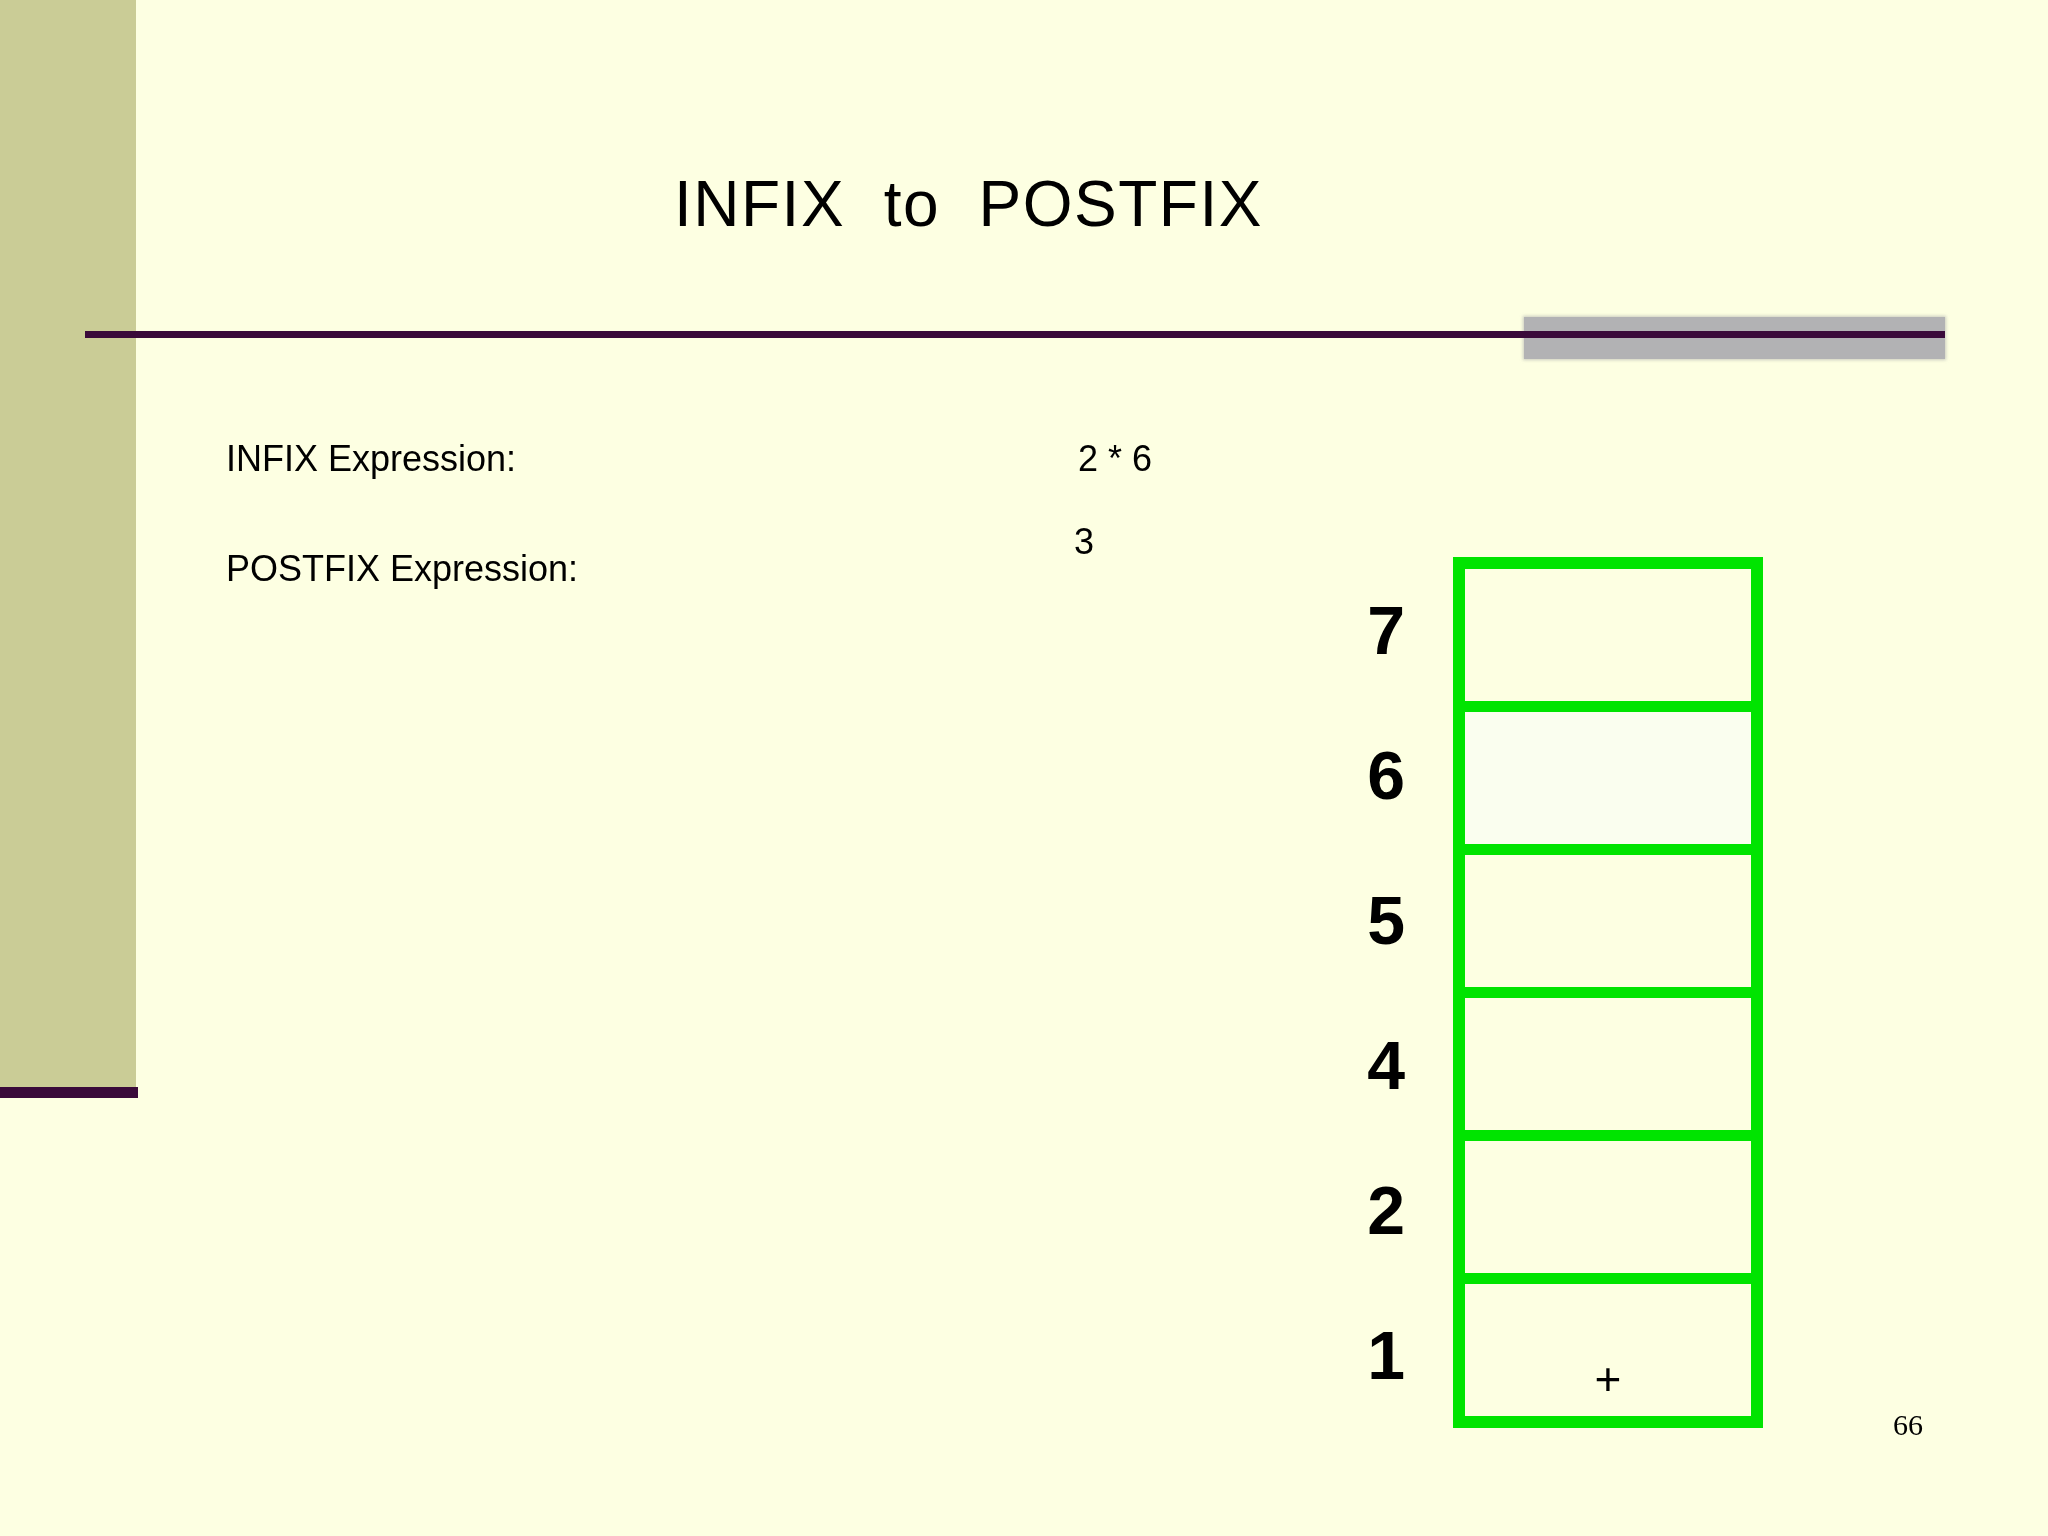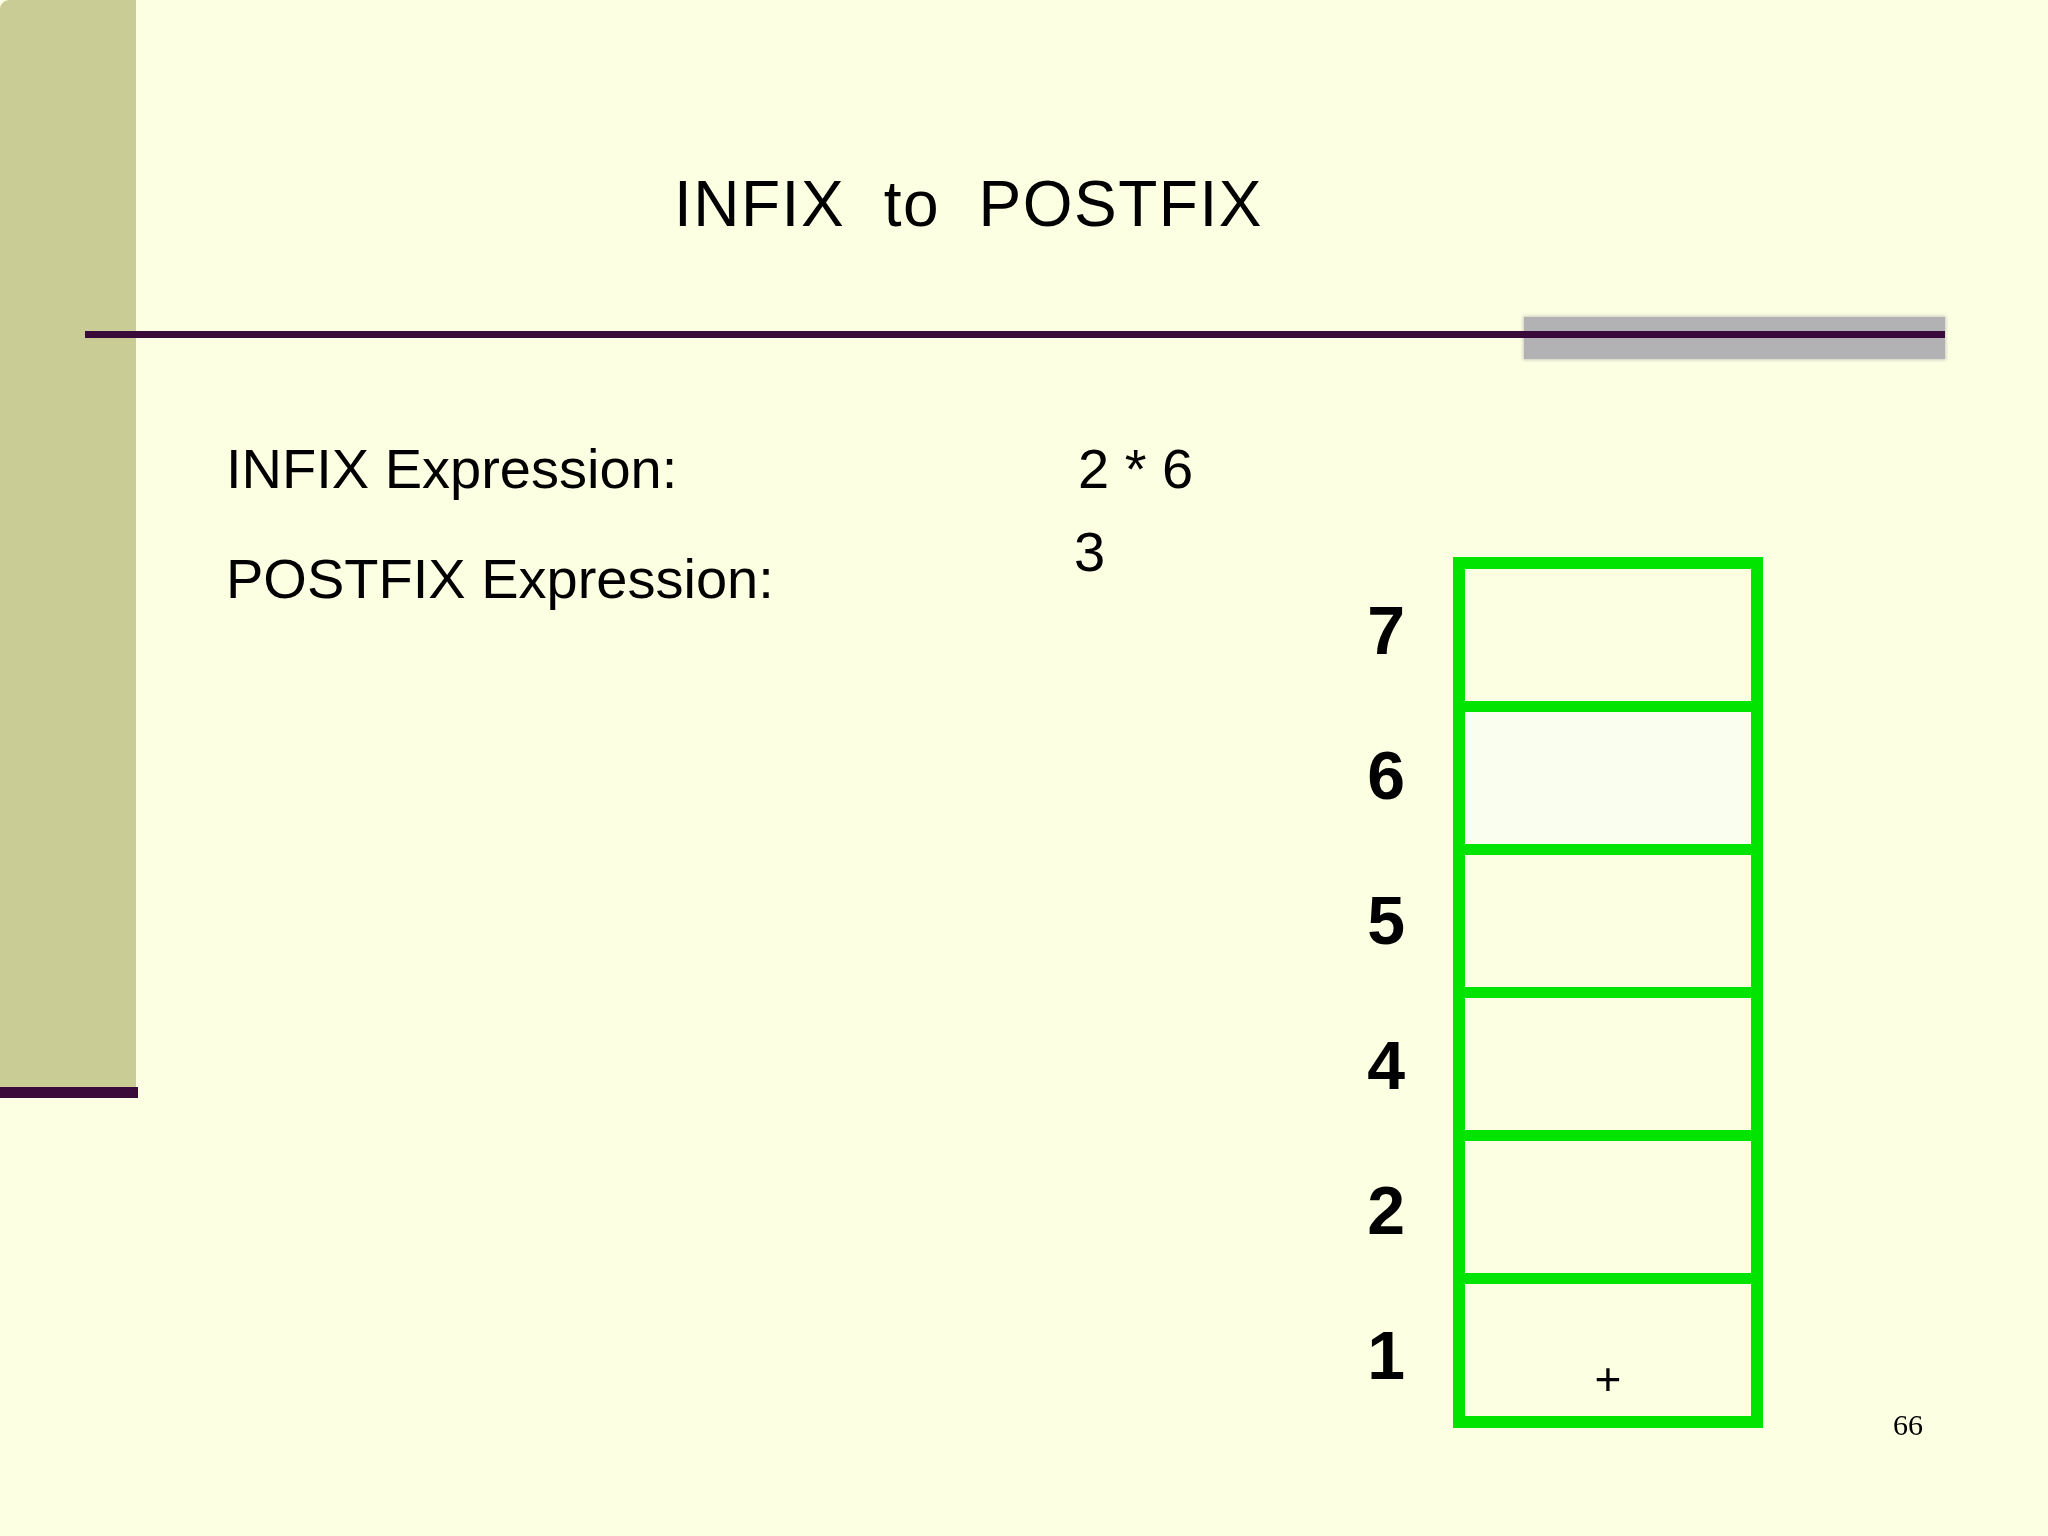--- a/index.html
+++ b/index.html
@@ -12,21 +12,20 @@
     --text-black:#000000;
   }
   *{margin:0;padding:0;box-sizing:border-box;}
   html,body{background:var(--background);}
   body{font-family:"Liberation Sans", sans-serif;color:var(--text-black);}
   .slide{
     position:relative;
     width:2048px;height:1536px;
     background:var(--background);
     overflow:hidden;
-    border-radius:9px;
   }
   .left-bar{
     position:absolute;left:0;top:0;width:136px;height:1087px;
     background:var(--left-bar);
   }
   .left-bar-cap{
     position:absolute;left:0;top:1087px;width:138px;height:11px;
     background:var(--divider-purple);
   }
   .slide-title{
@@ -38,21 +37,21 @@
     position:absolute;left:1524px;top:317px;width:421px;height:42px;
     background:var(--accent-gray);
     box-shadow:0 0 3px 1px rgba(160,160,165,0.55);
     z-index:1;
   }
   .rule{
     position:absolute;left:85px;top:331px;width:1860px;height:7px;
     background:var(--divider-purple);
     z-index:2;
   }
-  .expr{position:absolute;font-size:56px;line-height:1;white-space:pre;}
+  .expr{position:absolute;font-size:36px;line-height:1;white-space:pre;}
   .expr.infix-label  {left:226px; top:441px;}
   .expr.infix-value  {left:1078px;top:441px;}
   .expr.postfix-label{left:226px; top:524px;margin-top:27px;}
   .expr.postfix-value{left:1074px;top:524px;}
 
   .stack-labels{
     position:absolute;left:1265px;top:557px;width:140px;height:871px;
     display:flex;flex-direction:column;
   }
   .stack-labels .lvl{

